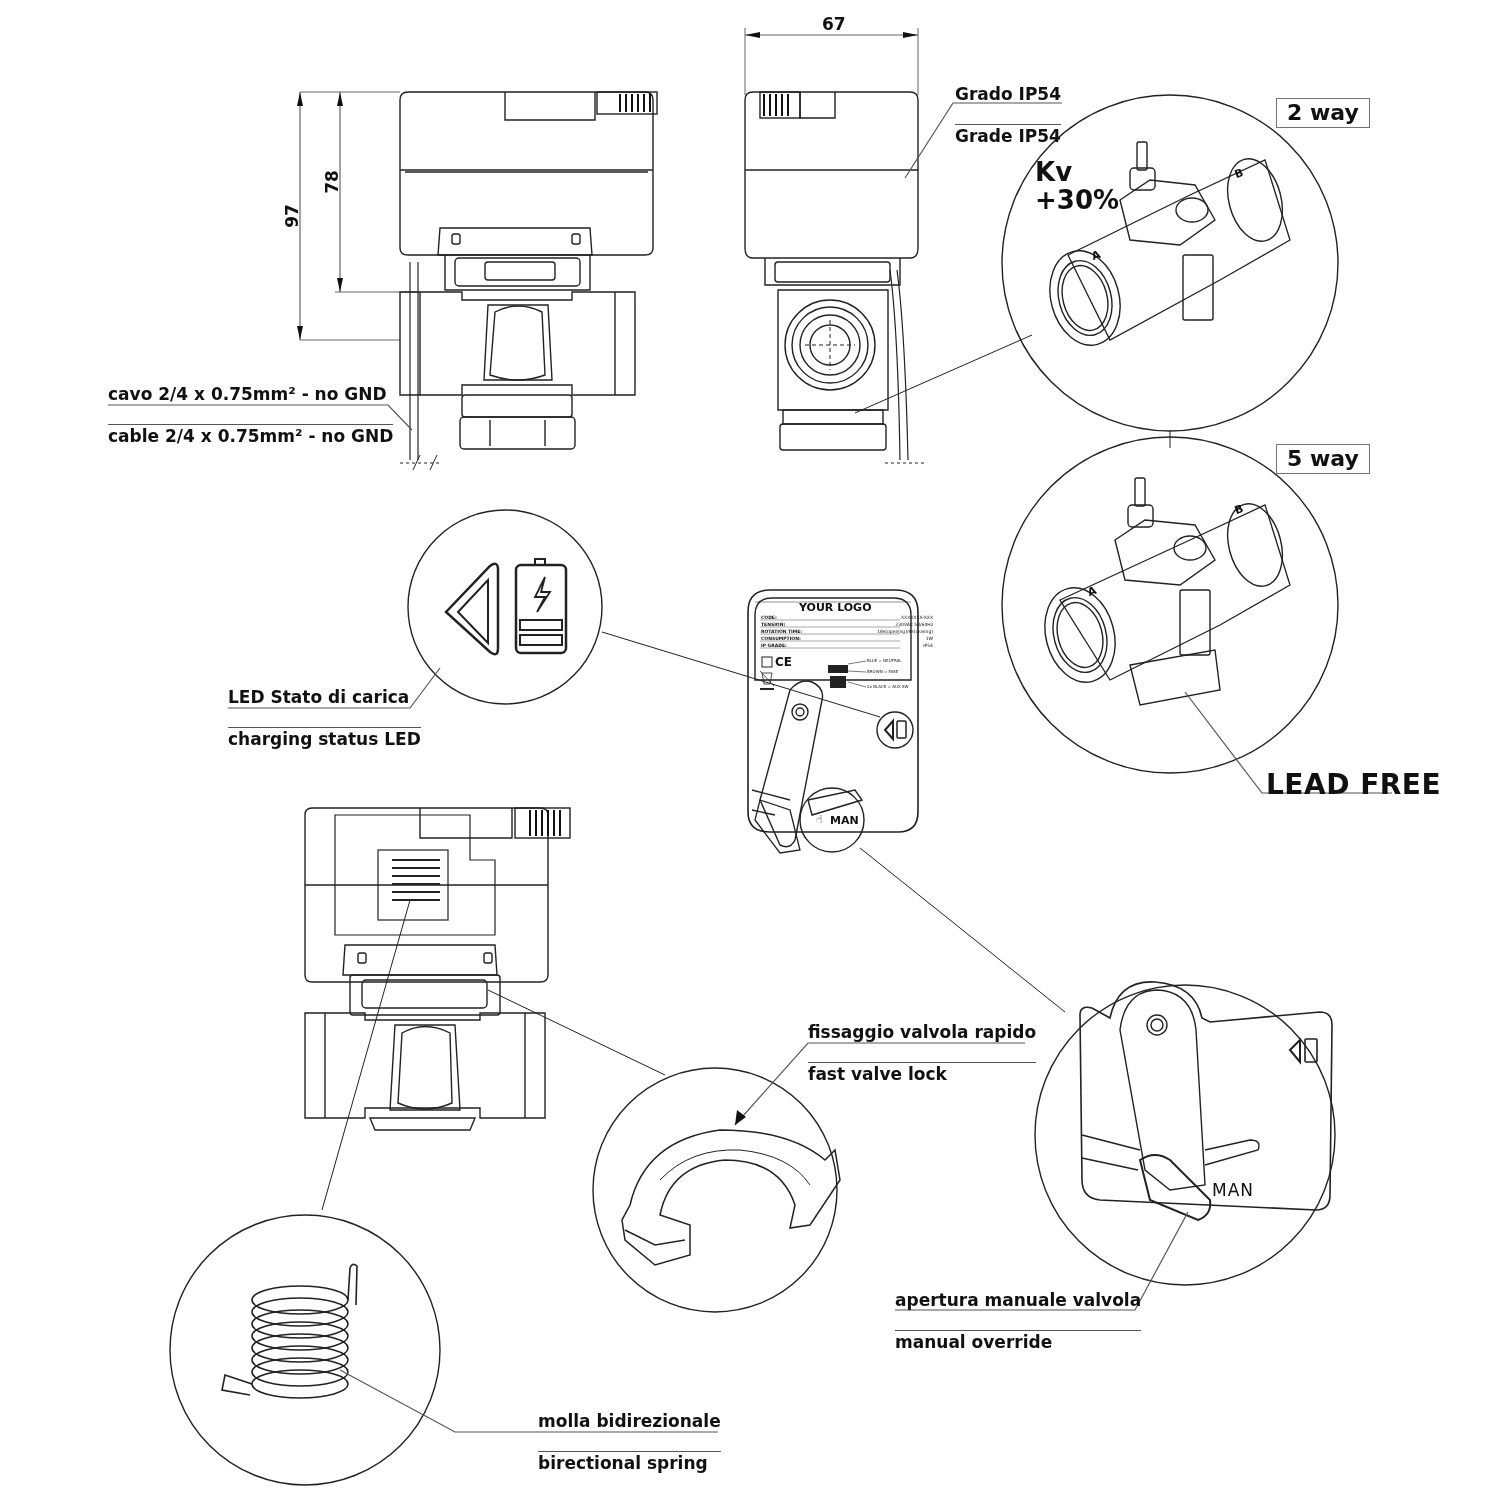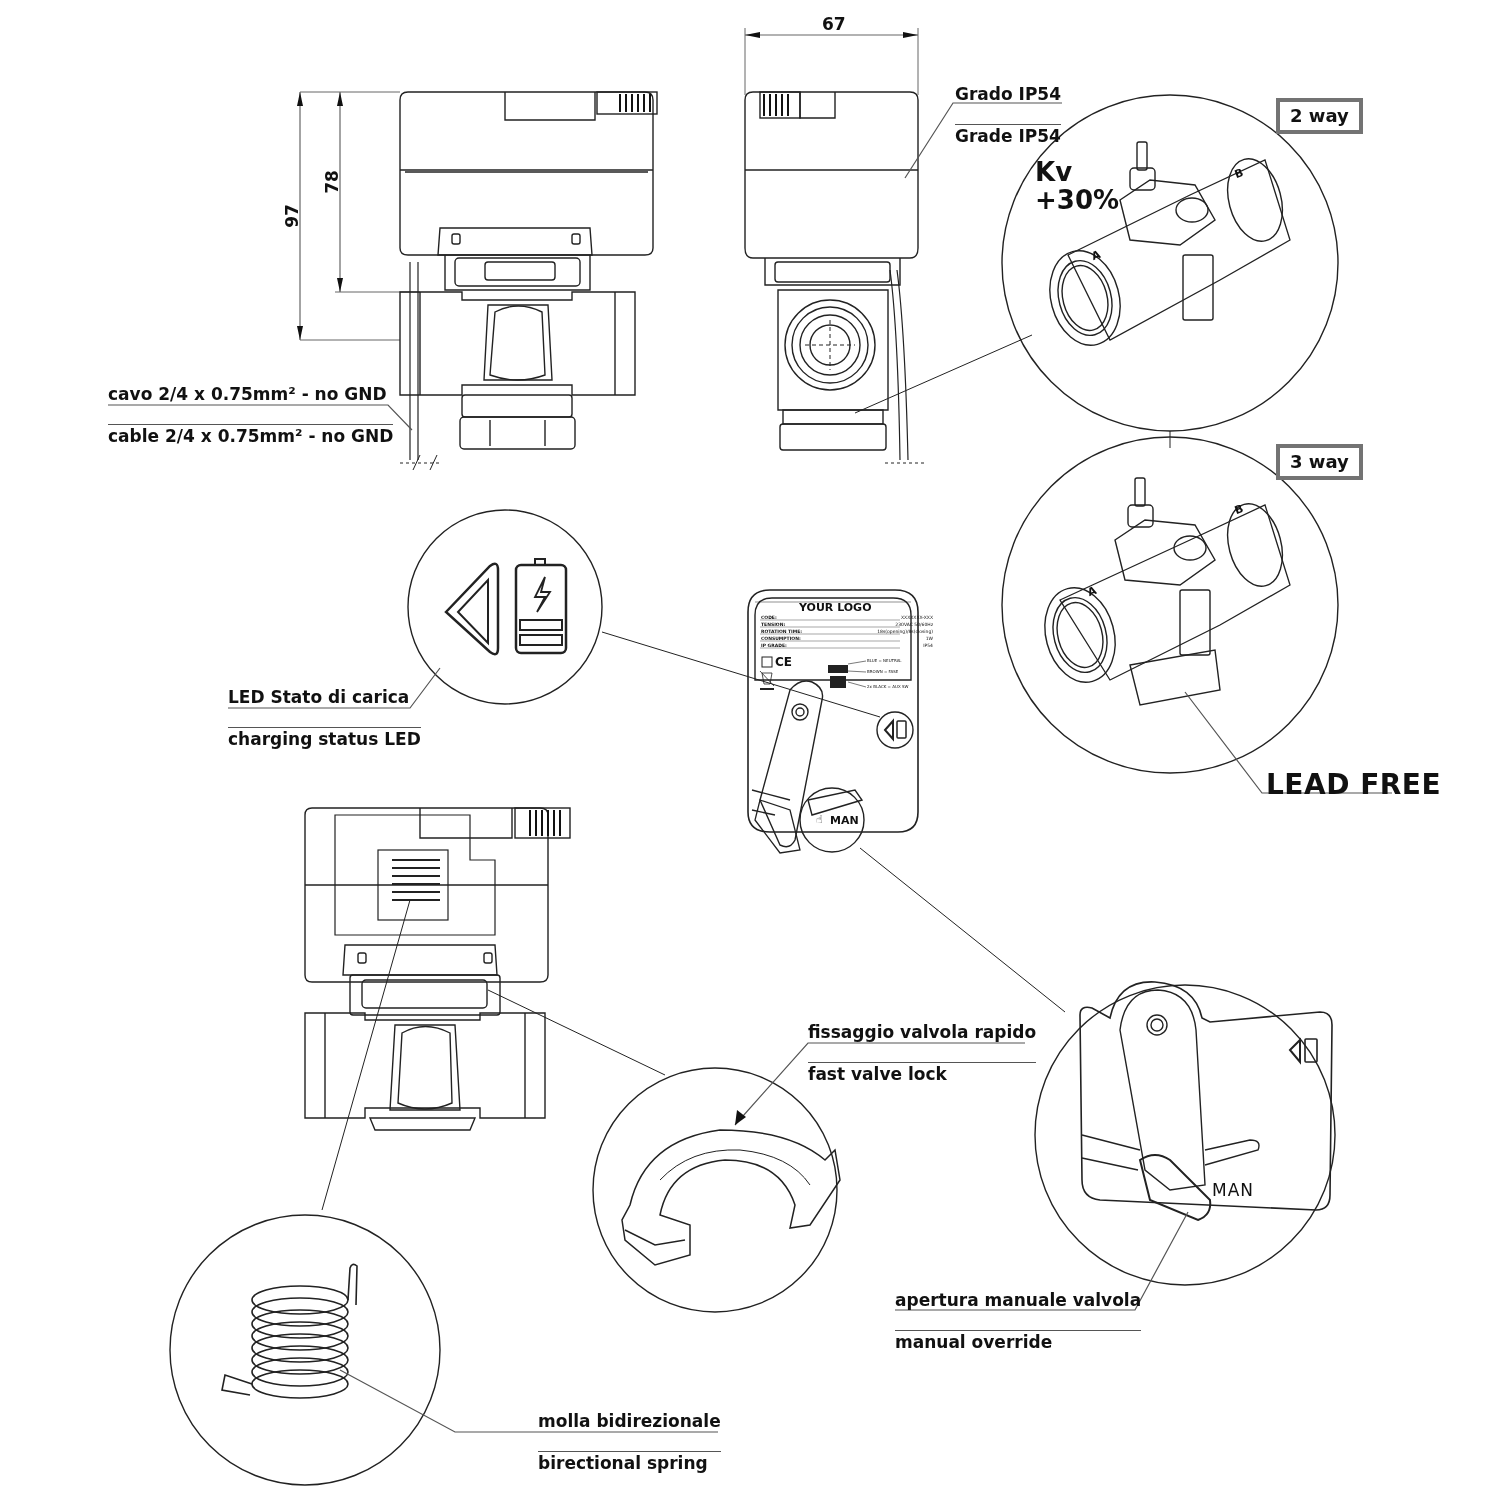--- a/index.html
+++ b/index.html
@@ -2,21 +2,21 @@
 <html><head>
 <meta charset="utf-8">
 <style>
   html,body{margin:0;padding:0;background:#fff;}
   body{width:1500px;height:1500px;position:relative;overflow:hidden;font-family:"DejaVu Sans",sans-serif;color:#111;}
   svg.canvas{position:absolute;left:0;top:0;width:1500px;height:1500px;}
   .lbl{position:absolute;font-family:"DejaVu Sans",sans-serif;font-weight:bold;font-size:17px;line-height:20px;white-space:nowrap;color:#111;}
   .lbl .l1{display:block;padding-bottom:20px;border-bottom:1.5px solid #555;}
   .lbl .l2{display:block;padding-top:1px;}
   .right{}
-  .tag{position:absolute;border:4px solid #737373;font-weight:bold;font-size:18px;padding:0 10px;line-height:28px;background:#fff;}
+  .tag{position:absolute;border:1px solid #737373;font-weight:bold;font-size:22px;padding:0 10px;line-height:28px;background:#fff;}
   .dim{position:absolute;font-weight:bold;font-size:17px;}
   .rot{transform:rotate(-90deg);transform-origin:center;}
   .kv{position:absolute;font-weight:bold;font-size:26px;line-height:28px;text-align:left;}
   .lead{position:absolute;font-weight:bold;font-size:28px;letter-spacing:0.5px;}
   .plate{position:absolute;font-family:"DejaVu Sans",sans-serif;}
   .plate .logo{position:absolute;font-weight:bold;font-size:11px;}
   .plate .row{position:absolute;font-size:4.5px;font-weight:bold;white-space:nowrap;}
   .plate .val{position:absolute;font-size:4.5px;white-space:nowrap;text-align:right;}
   .plate .wire{position:absolute;font-size:4px;white-space:nowrap;}
   .man{position:absolute;font-weight:bold;font-size:11px;}
@@ -306,21 +306,21 @@
   <span class="l1">cavo 2/4 x 0.75mm² - no GND</span>
   <span class="l2">cable 2/4 x 0.75mm² - no GND</span>
 </div>
 
 <div class="lbl" style="left:955px;top:84px;">
   <span class="l1">Grado IP54</span>
   <span class="l2">Grade IP54</span>
 </div>
 
 <div class="tag" style="left:1276px;top:98px;">2 way</div>
-<div class="tag" style="left:1276px;top:444px;">3 way</div>
+<div class="tag" style="left:1276px;top:444px;">5 way</div>
 
 <div class="kv" style="left:1035px;top:158px;">
   <div>Kv</div>
   <div>+30%</div>
 </div>
 
 <div class="lbl" style="left:1092px;top:246px;font-size:11px;transform:rotate(-20deg);">A</div>
 <div class="lbl" style="left:1235px;top:164px;font-size:11px;transform:rotate(-20deg);">B</div>
 <div class="lbl" style="left:1088px;top:582px;font-size:11px;transform:rotate(-20deg);">A</div>
 <div class="lbl" style="left:1235px;top:500px;font-size:11px;transform:rotate(-20deg);">B</div>

